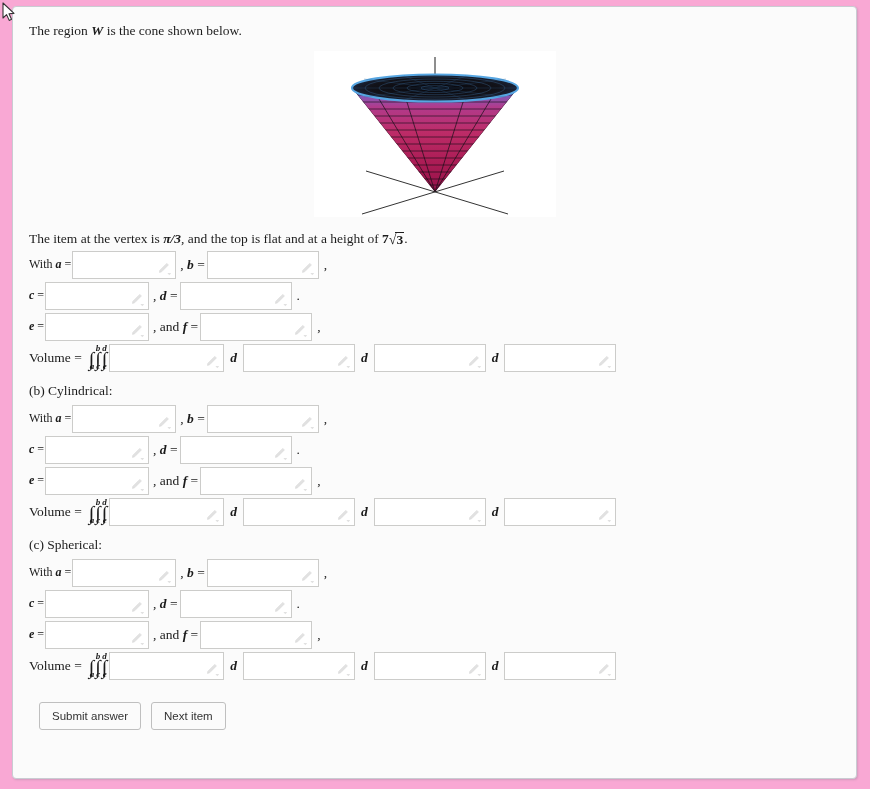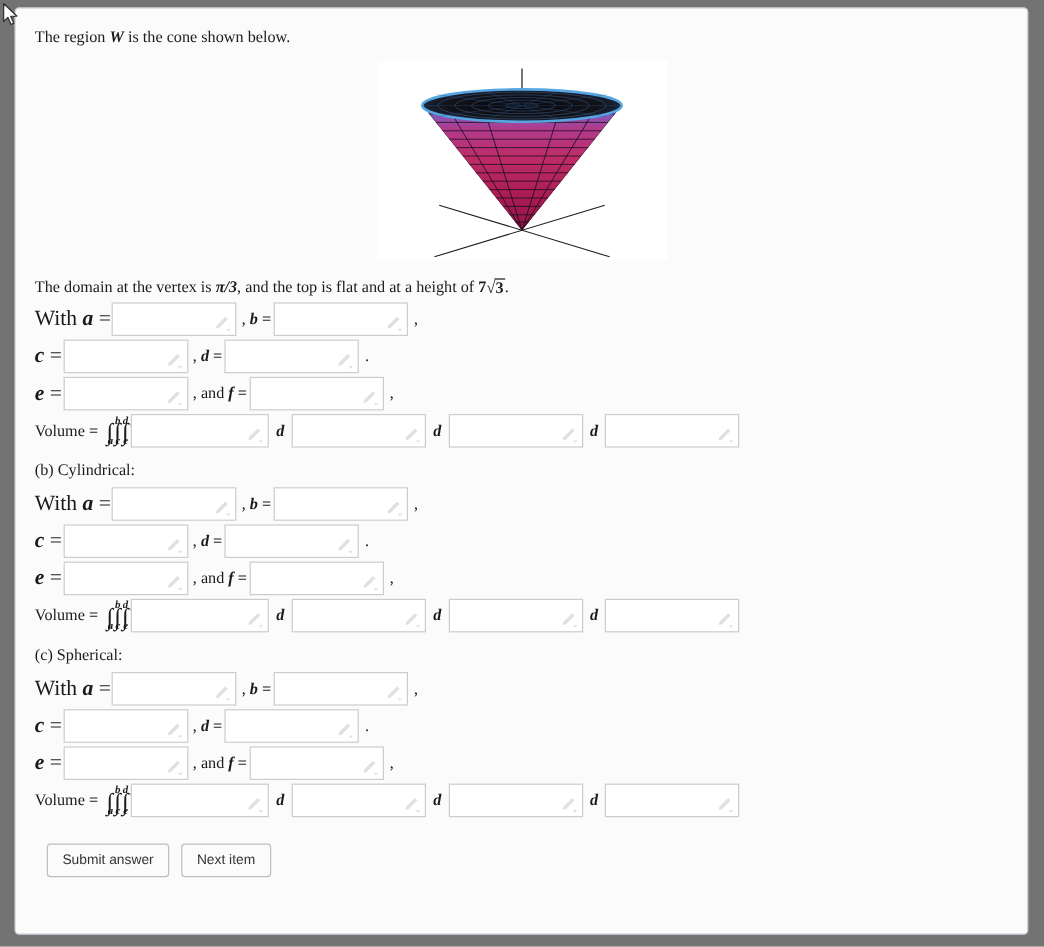--- a/index.html
+++ b/index.html
@@ -12,21 +12,21 @@
   }
   body {
     font-family: "Liberation Serif", serif;
     color: #1a1a1a;
   }
 
   #viewport {
     position: relative;
     width: 870px;
     height: 789px;
-    background: #737373;
+    background: #f9a8d4;
   }
 
   
   .cursor-arrow {
     position: absolute;
     left: 2px;
     top: 2px;
     width: 14px;
     height: 20px;
     z-index: 50;
@@ -91,21 +91,21 @@
 
   
   .field-row {
     display: flex;
     align-items: center;
     margin-bottom: 2px;
     min-height: 29px;
     font-size: 13.5px;
   }
   .lbl {
-    font-size: 18px;
+    font-size: 12px;
     white-space: nowrap;
     padding-right: 1px;
   }
   .sep {
     font-size: 13.5px;
     padding: 0 2px 0 4px;
     white-space: nowrap;
   }
   .comma {
     font-size: 13.5px;
@@ -322,21 +322,21 @@
               <line x1="90" y1="49" x2="152" y2="25"></line>
             </g>
 
             <line x1="48" y1="163" x2="190" y2="120" stroke="#1c1c1c" stroke-width="0.9"></line>
             <line x1="52" y1="120" x2="194" y2="163" stroke="#1c1c1c" stroke-width="0.9"></line>
           </svg>
         </div>
       </div>
 
       <p class="line">
-        <span>The domain at the vertex is </span><span class="frac-inline mi-light">π/3</span><span>, and the top is flat and at a height of </span><span class="bold">7</span><span class="radic">√</span><span class="sqrt bold">3</span><span>.</span>
+        <span>The item at the vertex is </span><span class="frac-inline mi-light">π/3</span><span>, and the top is flat and at a height of </span><span class="bold">7</span><span class="radic">√</span><span class="sqrt bold">3</span><span>.</span>
       </p>
 
 
       <div id="sections-host">
           <div class="section">
             <div class="field-row">
               <span class="lbl">With <span class="mi">a</span> =</span>
               <div class="mathbox w1">
                 <svg class="handle" viewBox="0 0 16 14">
                   <path d="M10.8,1.4 L12.4,3.0 L5.6,9.8 L3.4,10.4 L4.0,8.2 Z" fill="#c9c9c9" stroke="#bdbdbd" stroke-width="0.7" stroke-linejoin="round"></path>

